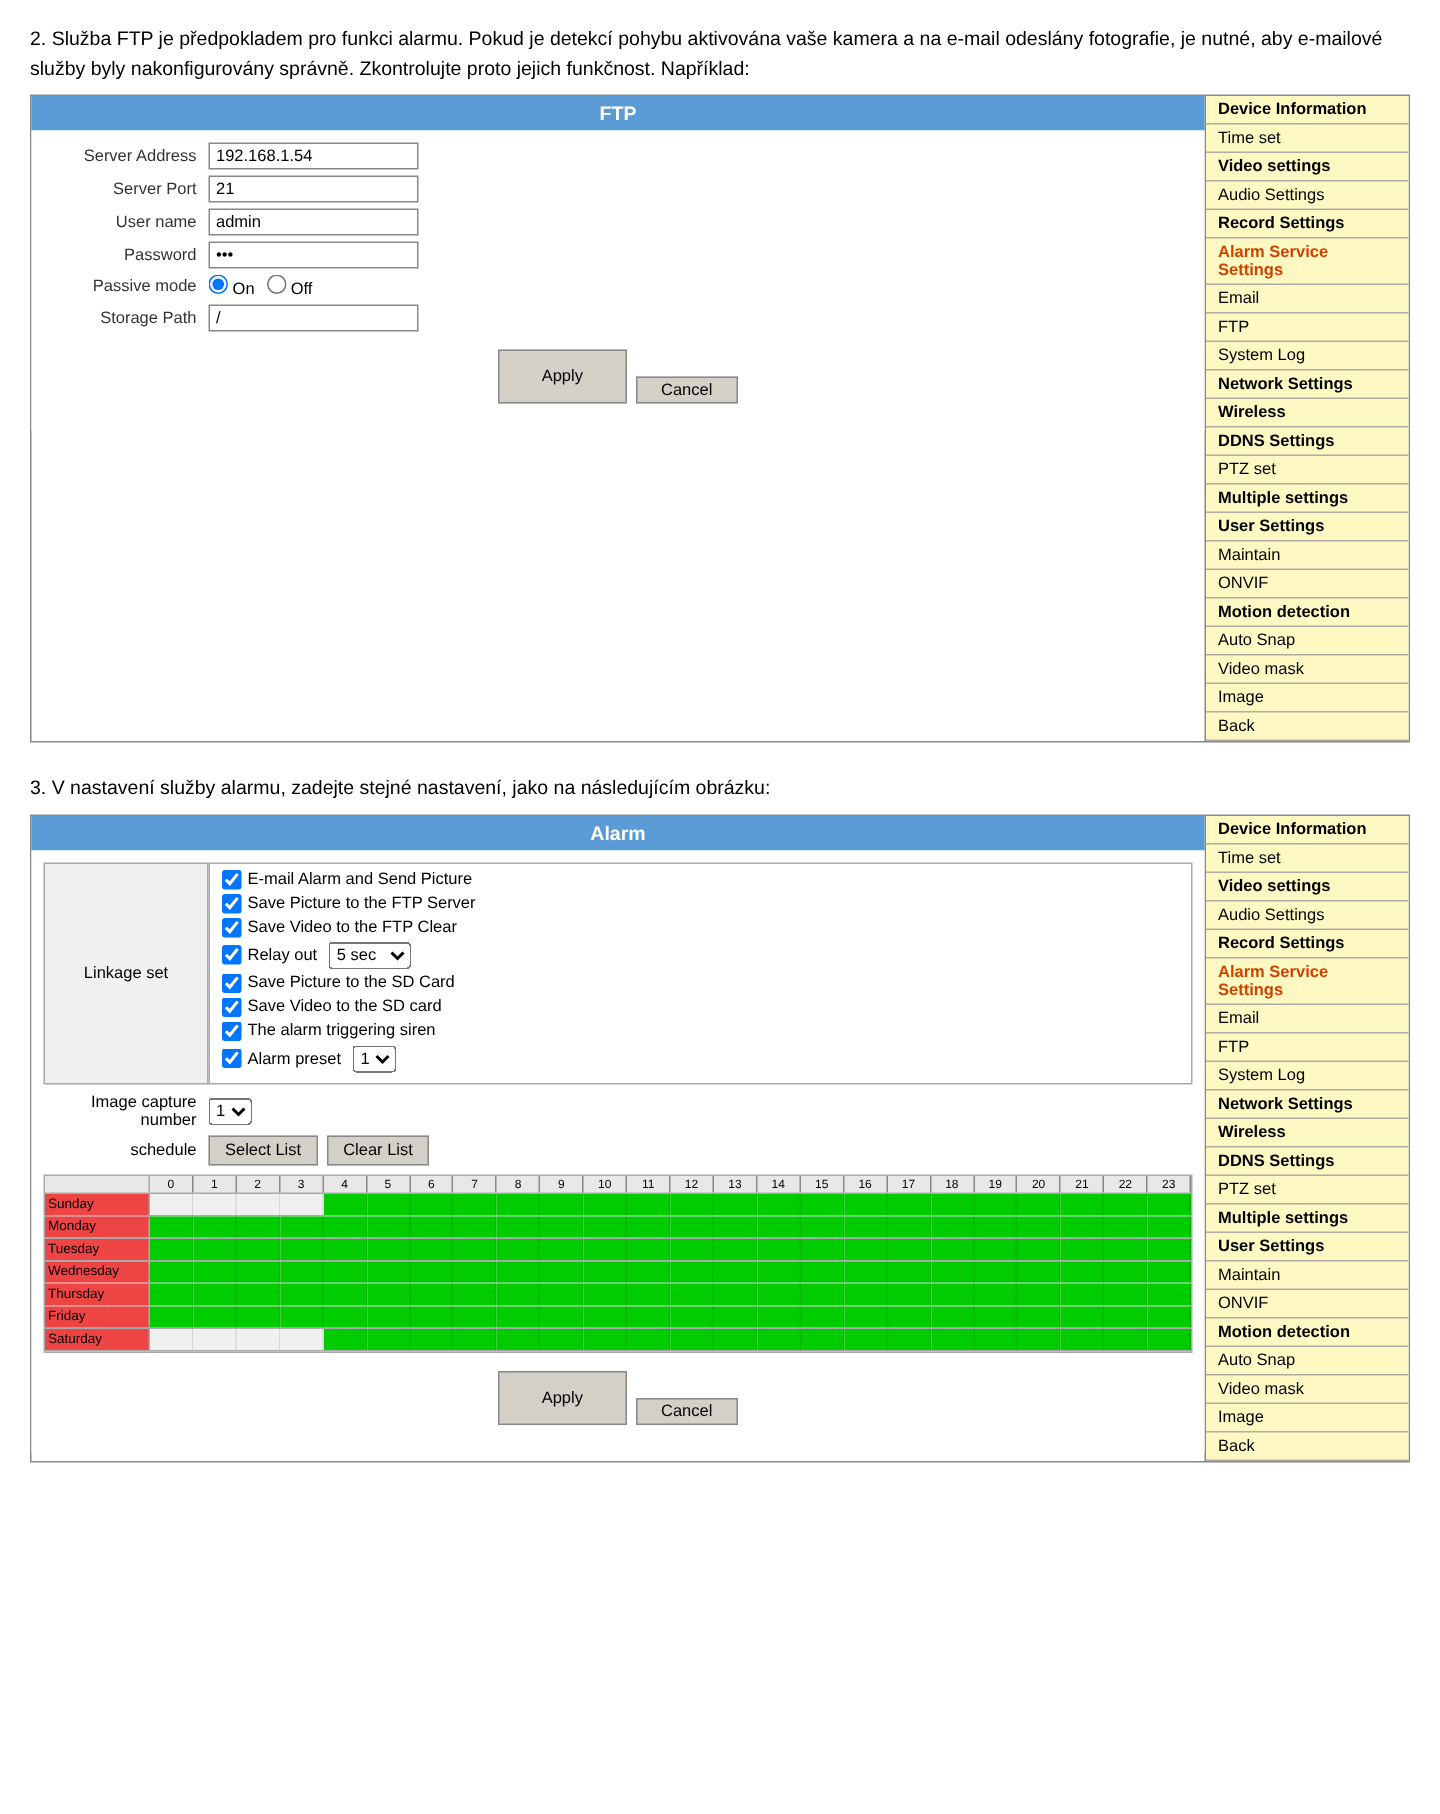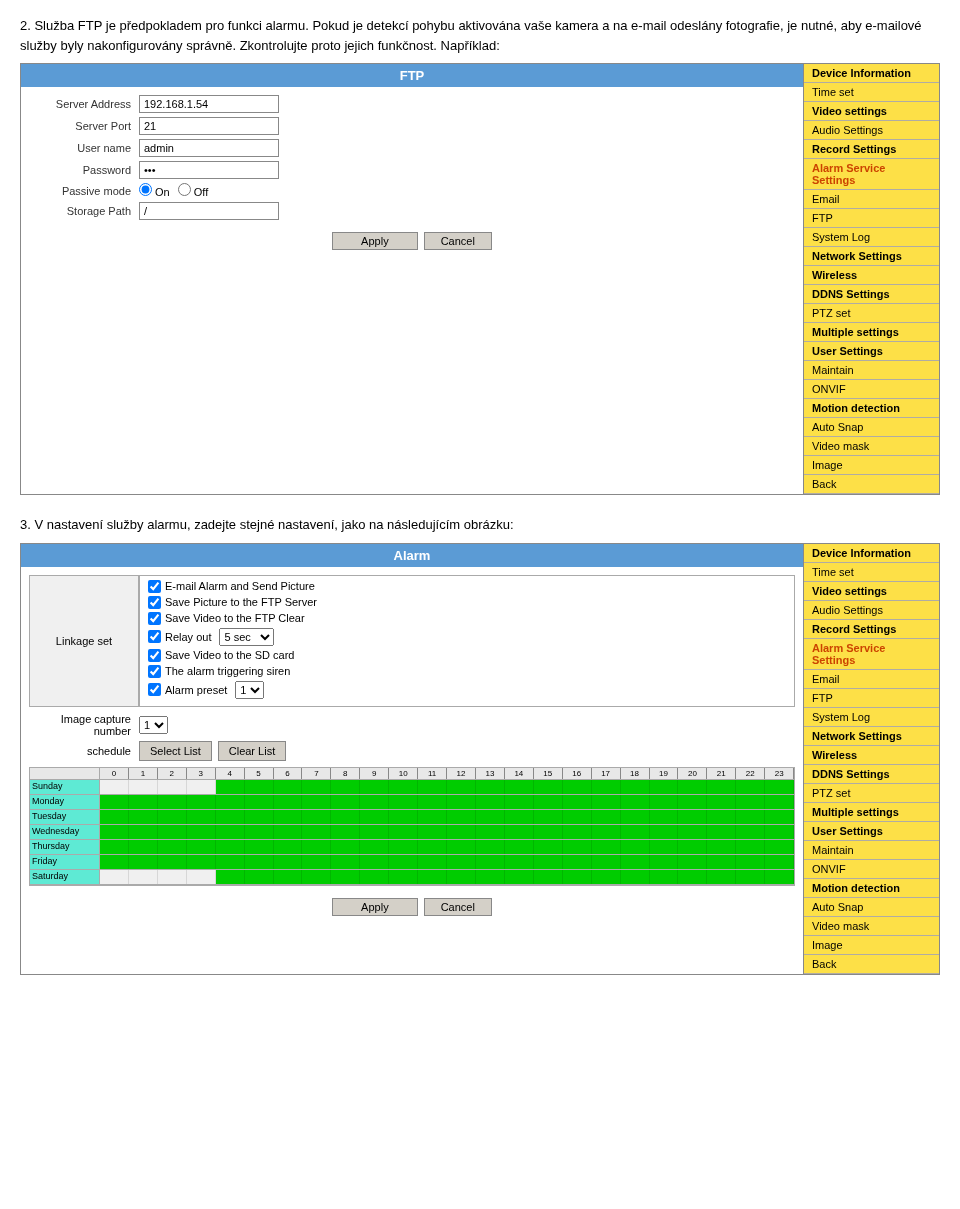--- a/index.html
+++ b/index.html
@@ -26,21 +26,21 @@
     .panel-title {
       background: #5b9bd5;
       color: #fff;
       text-align: center;
       padding: 4px 0;
       font-size: 13px;
       font-weight: bold;
     }
     .panel-sidebar {
       width: 135px;
-      background: #fde047;
+      background: #fef9c3;
       font-size: 11px;
     }
     .sidebar-item {
       padding: 3px 8px;
       border-bottom: 1px solid #b0aca4;
       cursor: pointer;
       color: #000;
     }
     .sidebar-item.bold { font-weight: bold; }
     .sidebar-item.orange { color: #cc4400; font-weight: bold; }
@@ -100,20 +100,21 @@
       font-size: 11px;
       cursor: pointer;
       margin-right: 6px;
     }
     .btn-cancel {
       background: #d4d0c8;
       border: 1px solid #888;
       padding: 2px 16px;
       font-size: 11px;
       cursor: pointer;
+      margin-top: 18px;
     }
     .btn-row {
       display: flex;
       justify-content: center;
       margin-top: 12px;
       padding-bottom: 10px;
     }
 
     
     .alarm-form {
@@ -195,21 +196,21 @@
     }
     .schedule-row {
       display: flex;
       border-bottom: 1px solid #aaa;
     }
     .schedule-day-label {
       width: 70px;
       border-right: 1px solid #aaa;
       padding: 1px 2px;
       font-size: 9px;
-      background: #5eead4;
+      background: #ef4444;
     }
     .schedule-cell {
       flex: 1;
       height: 14px;
       background: #00cc00;
       border-right: 1px solid rgba(0,0,0,0.1);
     }
     .schedule-cell.empty {
       background: #f0f0f0;
     }
@@ -312,20 +313,24 @@
             <span>Save Video to the FTP Clear</span>
           </div>
           <div class="alarm-check-row">
             <input type="checkbox" checked="" style="">
             <span>Relay out</span>
             <select class="relay-select">
               <option>5 sec</option>
               <option>10 sec</option>
               <option>30 sec</option>
             </select>
+          </div>
+          <div class="alarm-check-row">
+            <input type="checkbox" checked="" style="">
+            <span>Save Picture to the SD Card</span>
           </div>
           <div class="alarm-check-row">
             <input type="checkbox" checked="" style="">
             <span>Save Video to the SD card</span>
           </div>
           <div class="alarm-check-row">
             <input type="checkbox" checked="" style="">
             <span>The alarm triggering siren</span>
           </div>
           <div class="alarm-check-row">

